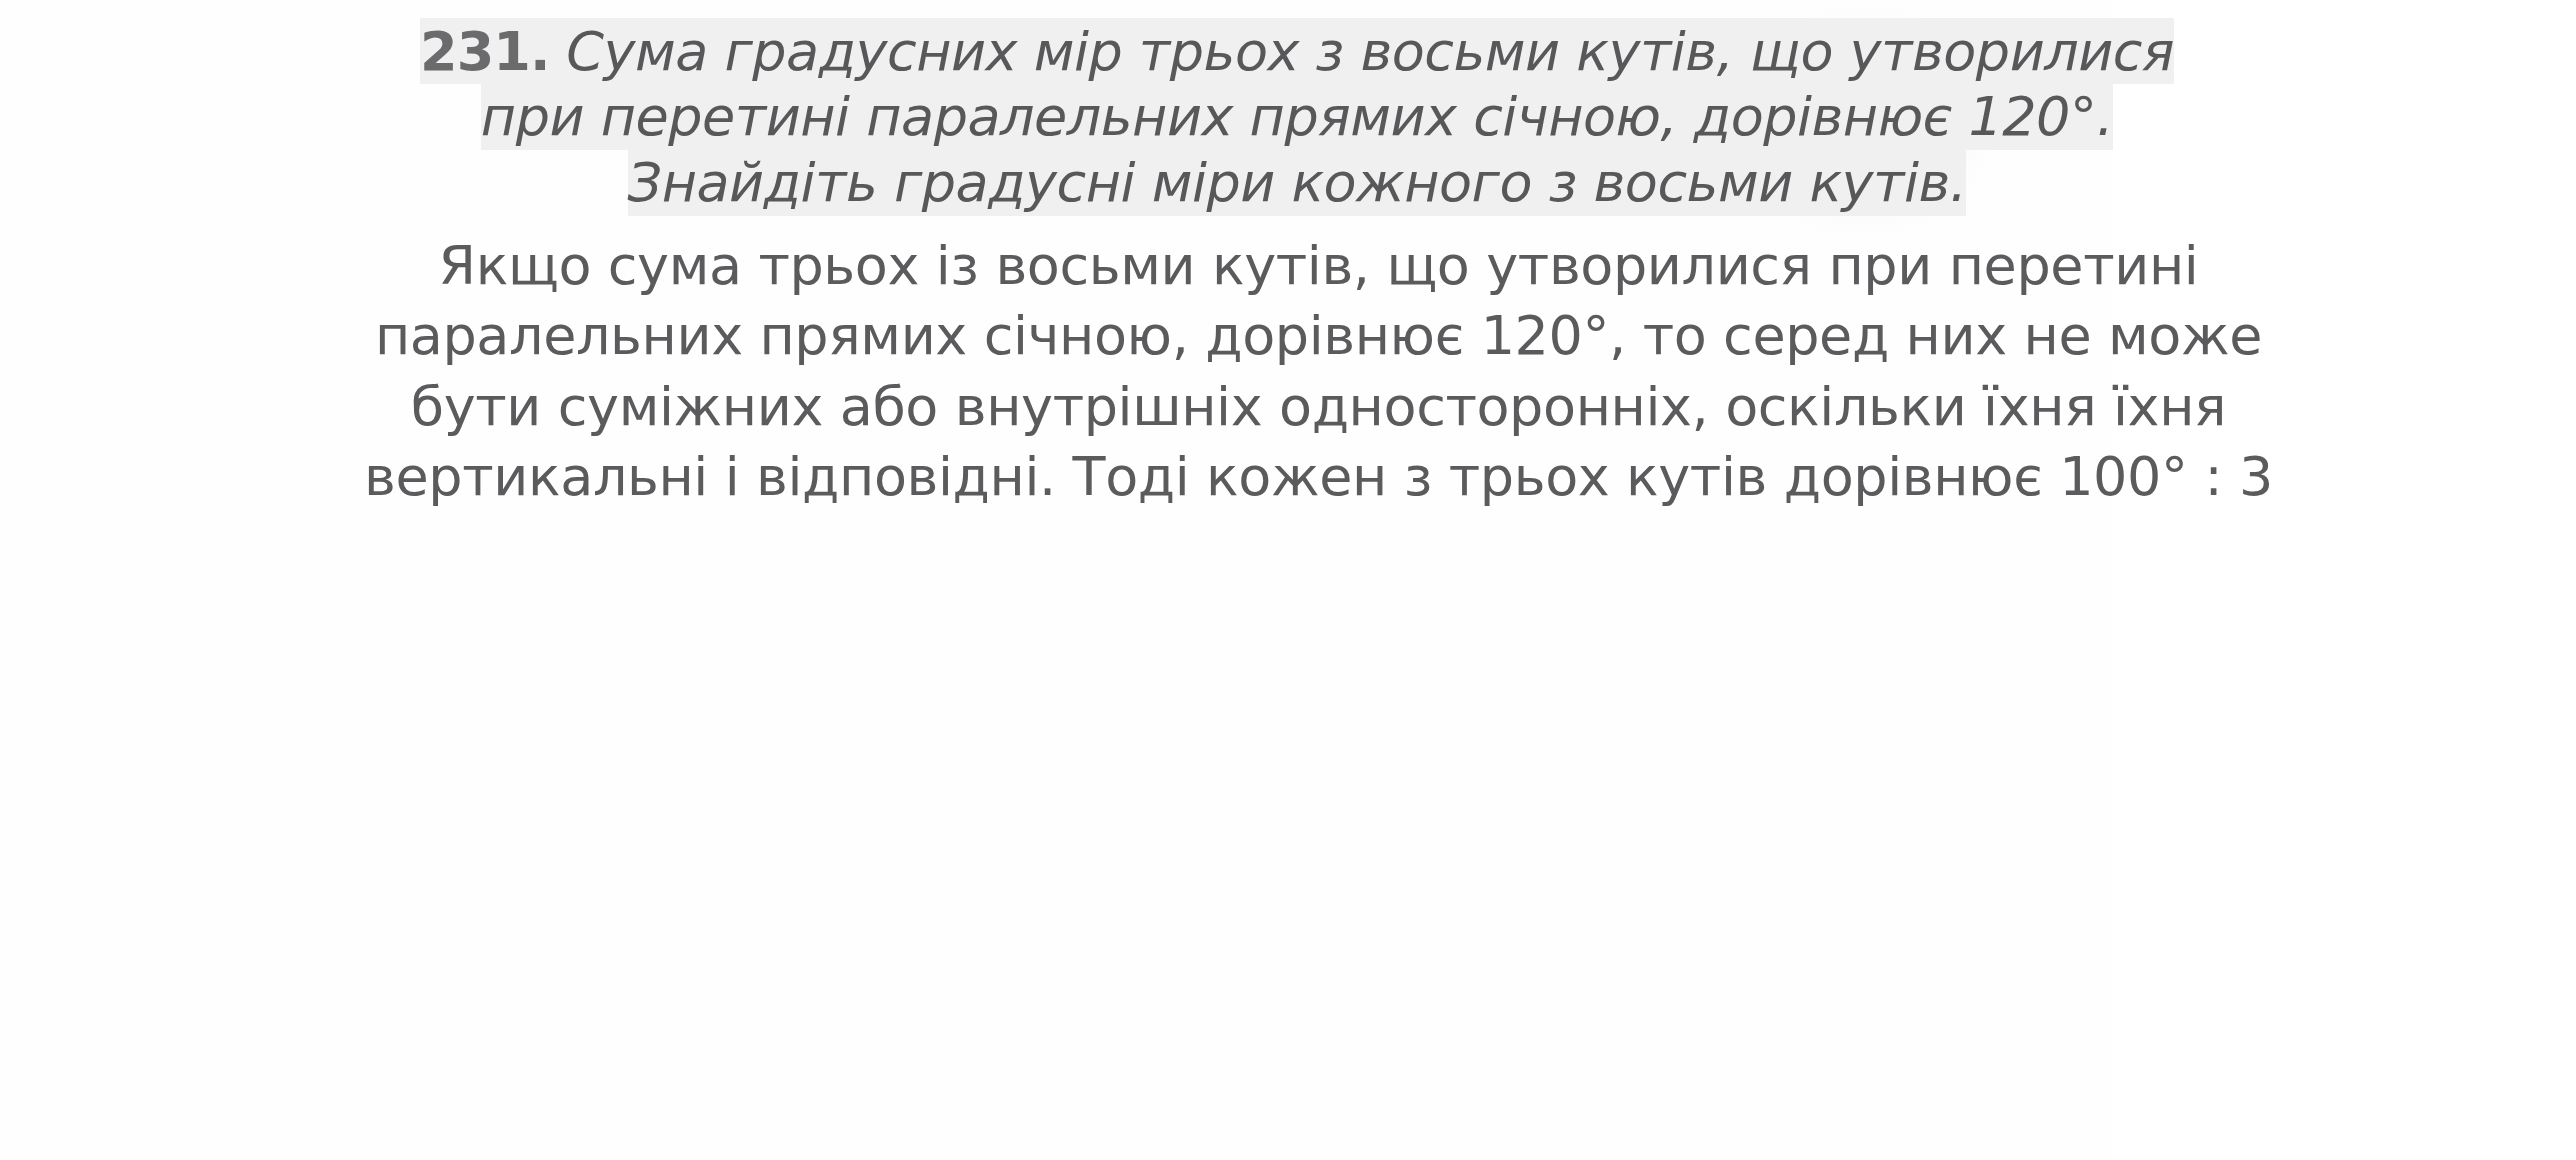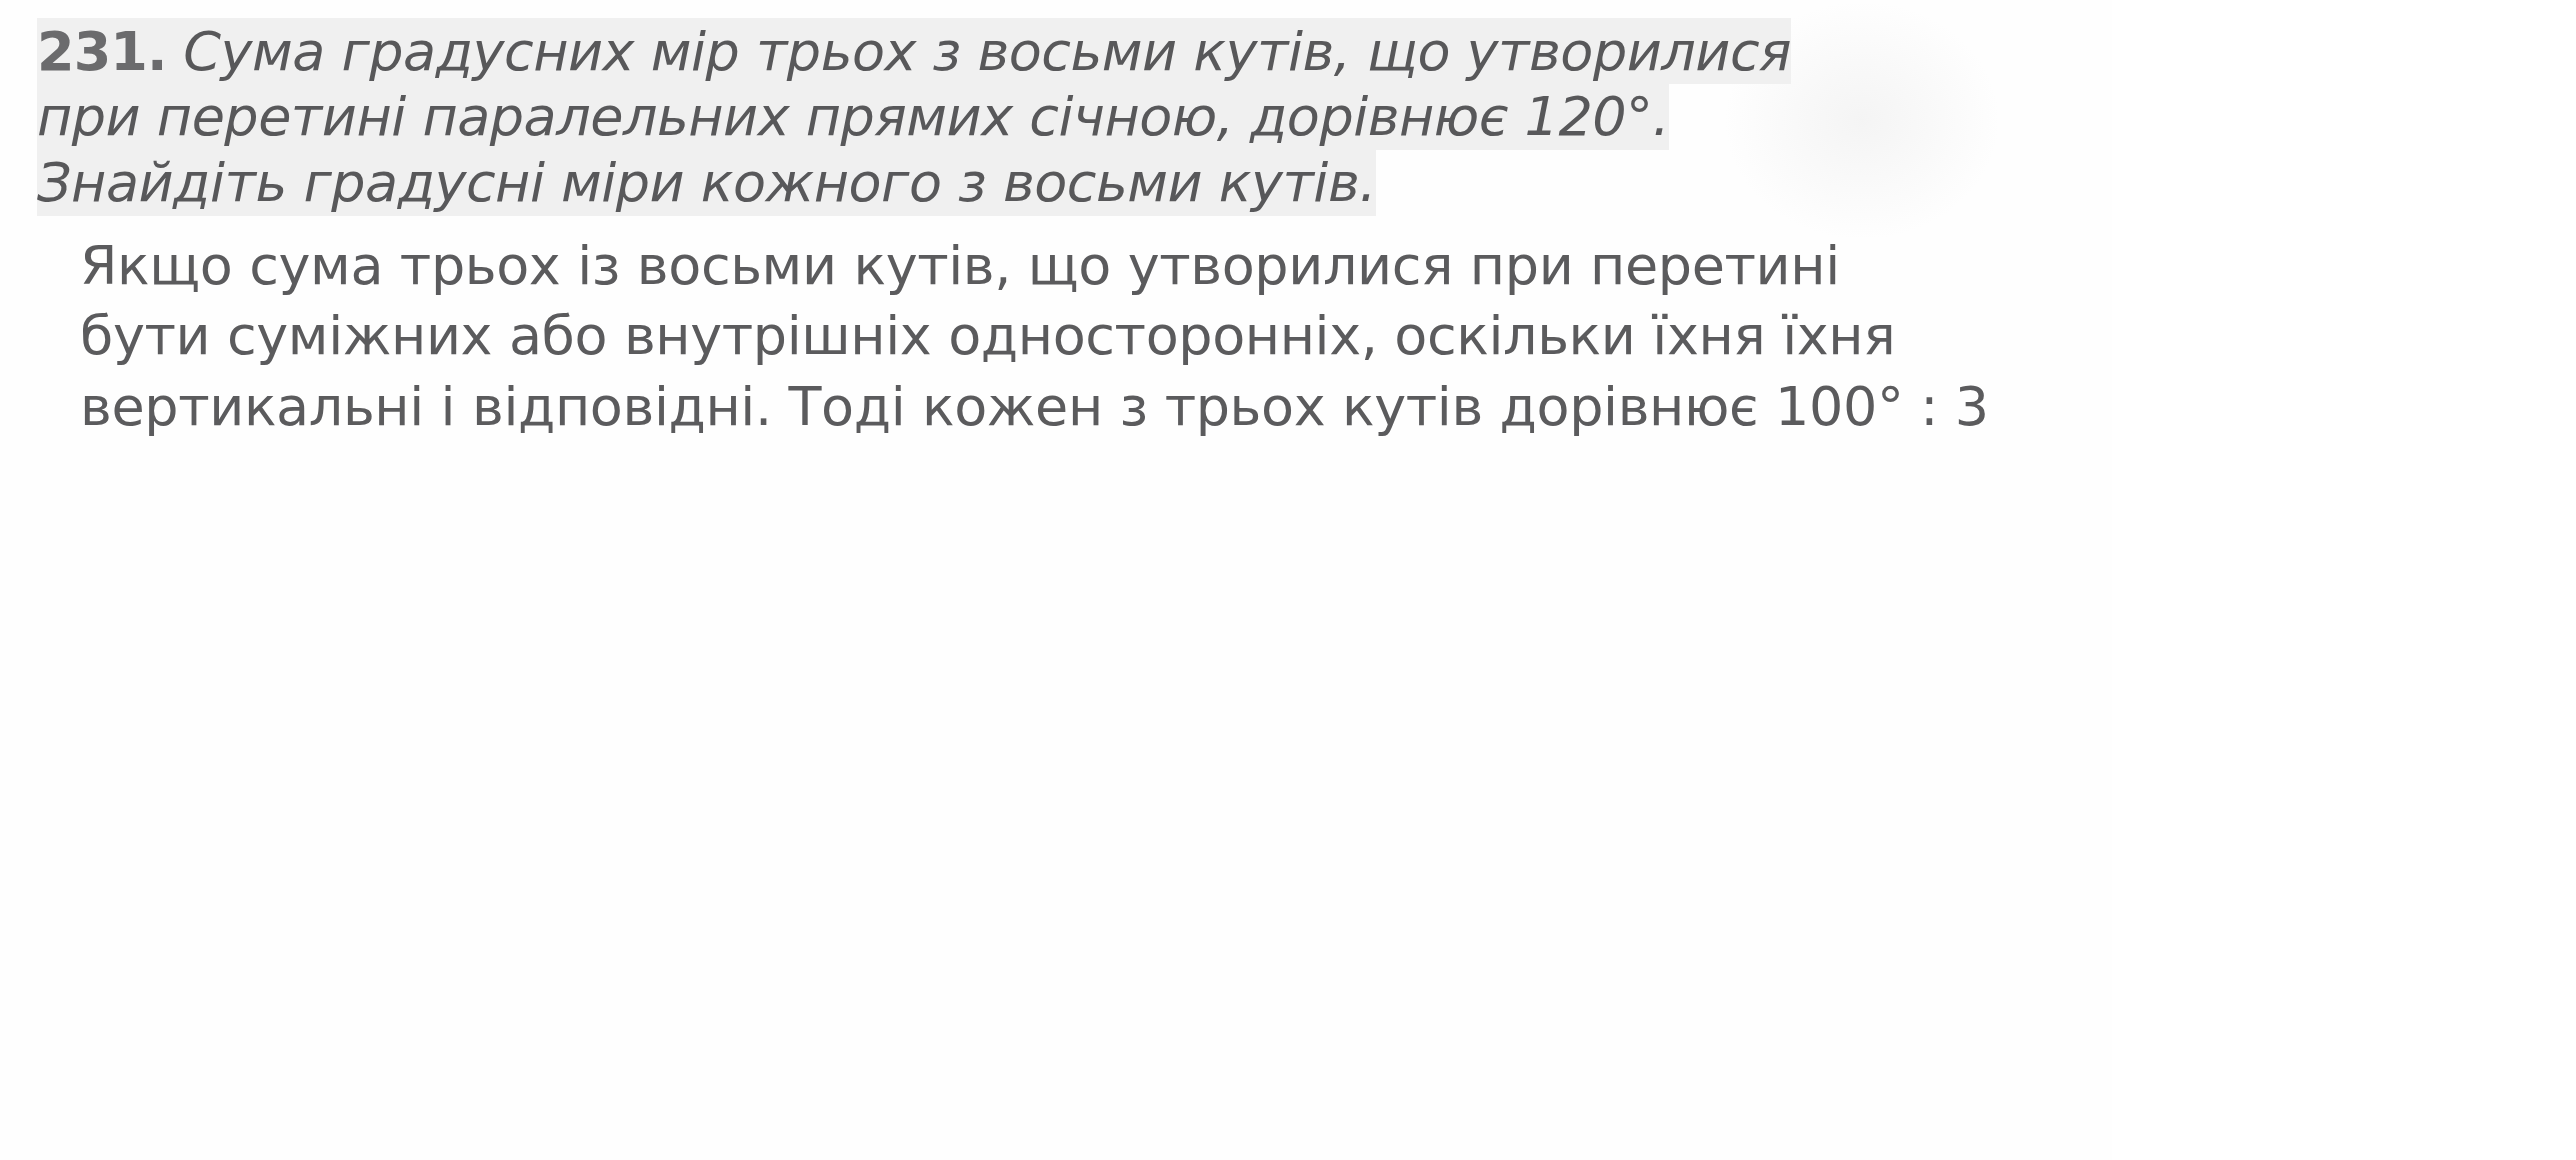--- a/index.html
+++ b/index.html
@@ -14,20 +14,21 @@
     color: #4a4a4a;
     overflow: hidden;
   }
   .page {
     position: relative;
     width: 2112px;
     height: 1160px;
     background: #fefefe;
     padding: 0;
     box-sizing: border-box;
+    text-align: center;
   }
   .content {
     position: absolute;
     left: 37px;
     top: 18.5px;
     width: 2520px;
   }
   
   .statement {
     font-style: italic;
@@ -96,20 +97,21 @@
   <div class="content">
 
     <div class="statement">
       <span class="line"><span class="hl"><span class="num">231.</span> <span>Сума градусних мір трьох з восьми кутів, що утворилися</span></span></span>
       <span class="line"><span class="hl">при перетині паралельних прямих січною, дорівнює 120°.</span></span>
       <span class="line"><span class="hl">Знайдіть градусні міри кожного з восьми кутів.</span></span>
     </div>
 
     <div class="solution">
       <span class="line">Якщо сума трьох із восьми кутів, що утворилися при перетині</span>
+      <span class="line">паралельних прямих січною, дорівнює 120°, то серед них не може</span>
       <span class="line">бути суміжних або внутрішніх односторонніх, оскільки їхня їхня</span>
       <span class="line">вертикальні і відповідні. Тоді кожен з трьох кутів дорівнює 100° : 3</span>
     </div>
 
 
   </div>
 </div>
 
 
 </body></html>

